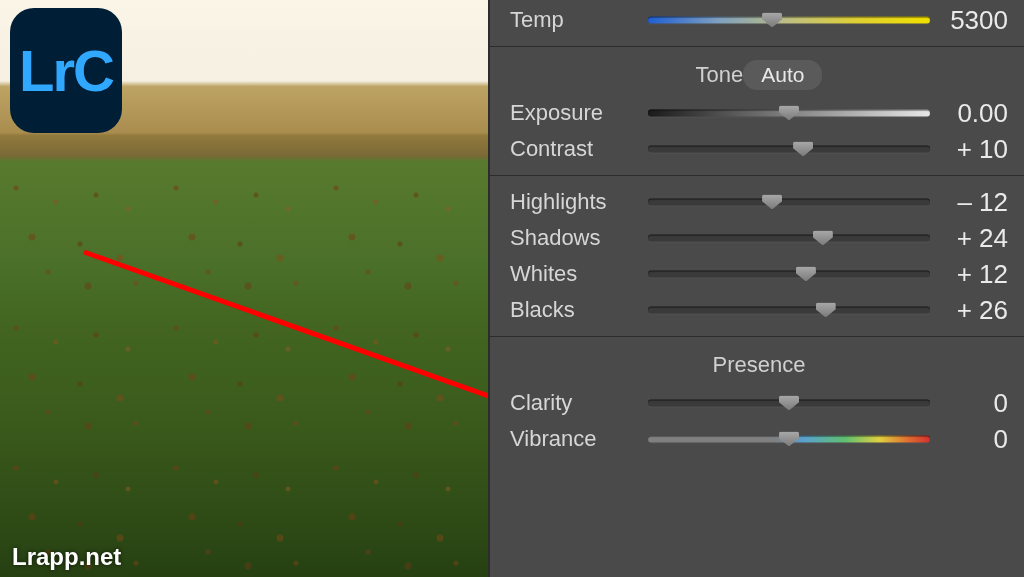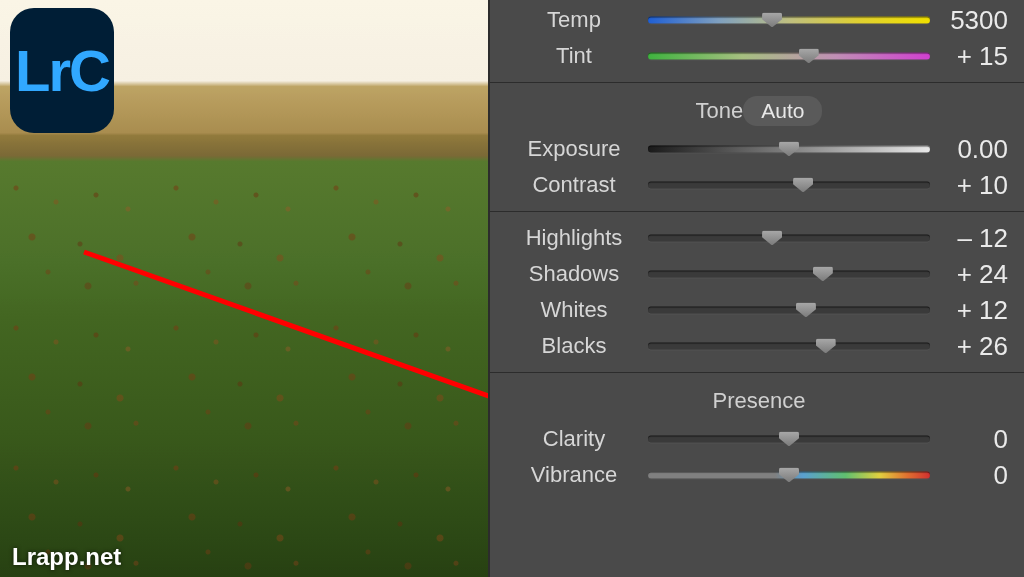--- a/index.html
+++ b/index.html
@@ -32,21 +32,21 @@
       radial-gradient(circle at 75% 70%, rgba(140,70,25,.5) 3px, transparent 4px),
       radial-gradient(circle at 30% 80%, rgba(120,60,20,.5) 2px, transparent 3px),
       radial-gradient(circle at 55% 90%, rgba(110,55,20,.5) 3px, transparent 4px),
       radial-gradient(circle at 85% 88%, rgba(130,65,25,.5) 2px, transparent 3px);
     background-size: 160px 140px;
     opacity:.9;
   }
 
   
   .logo {
-    position:absolute; left:10px; top:8px; width:104px; height:125px;
+    position:absolute; left:10px; top:8px; width:112px; height:125px;
     background:#001e36; border-radius:24px;
     display:flex; align-items:center; justify-content:center;
     font-weight:700; font-size:58px; color:#31a8ff; letter-spacing:-2px;
   }
 
   
   .watermark {
     position:absolute; left:12px; bottom:6px; color:#fff; font-size:24px; font-weight:600;
     text-shadow:0 0 4px rgba(0,0,0,.7);
   }
@@ -65,21 +65,21 @@
   }
   .group-header .title { color:#d0d0d0; }
   .auto-btn {
     background:#5a5a5a; padding:3px 18px; border-radius:14px;
     font-size:21px; color:#e8e8e8; cursor:pointer;
   }
   .row {
     display:flex; align-items:center; height:36px; gap:10px;
   }
   .row .label {
-    flex:0 0 128px; text-align:center; font-size:22px; color:#d6d6d6;
+    flex:0 0 128px; text-align:left; font-size:22px; color:#d6d6d6;
   }
   .row .value {
     flex:0 0 68px; text-align:right; font-size:26px; color:#eaeaea;
   }
   .slider {
     position:relative; flex:1 1 auto; height:22px; cursor:pointer;
   }
   .track {
     position:absolute; left:0; right:0; top:50%; transform:translateY(-50%);
     height:7px; border-radius:3px; background:#3a3a3a;
@@ -129,28 +129,20 @@
 
     <div class="group">
       <div class="row">
         <div class="label">Temp</div>
         <div class="slider">
           <div class="track temp"></div>
           <div class="thumb" style="left: 44%;"></div>
         </div>
         <div class="value">5300</div>
       </div>
-      <div class="row">
-        <div class="label">Tint</div>
-        <div class="slider">
-          <div class="track tint"></div>
-          <div class="thumb" style="left: 57%;"></div>
-        </div>
-        <div class="value">+ 15</div>
-      </div>
     </div>
 
     <div class="group">
       <div class="group-header">
         <span class="title">Tone</span>
         <span class="auto-btn">Auto</span>
       </div>
       <div class="row">
         <div class="label">Exposure</div>
         <div class="slider">

